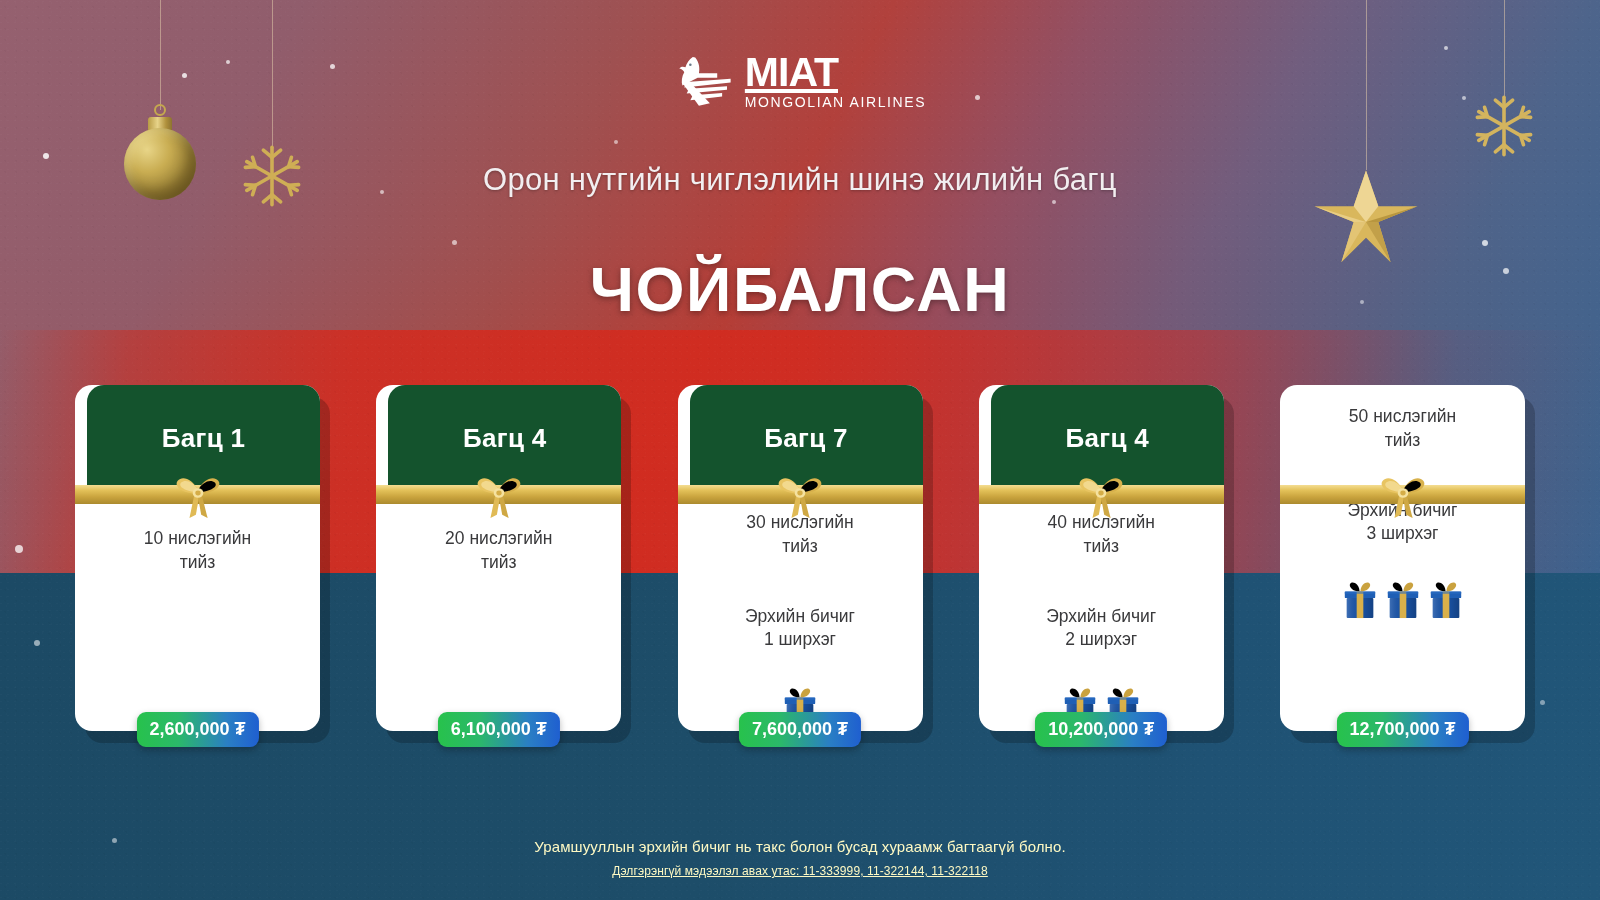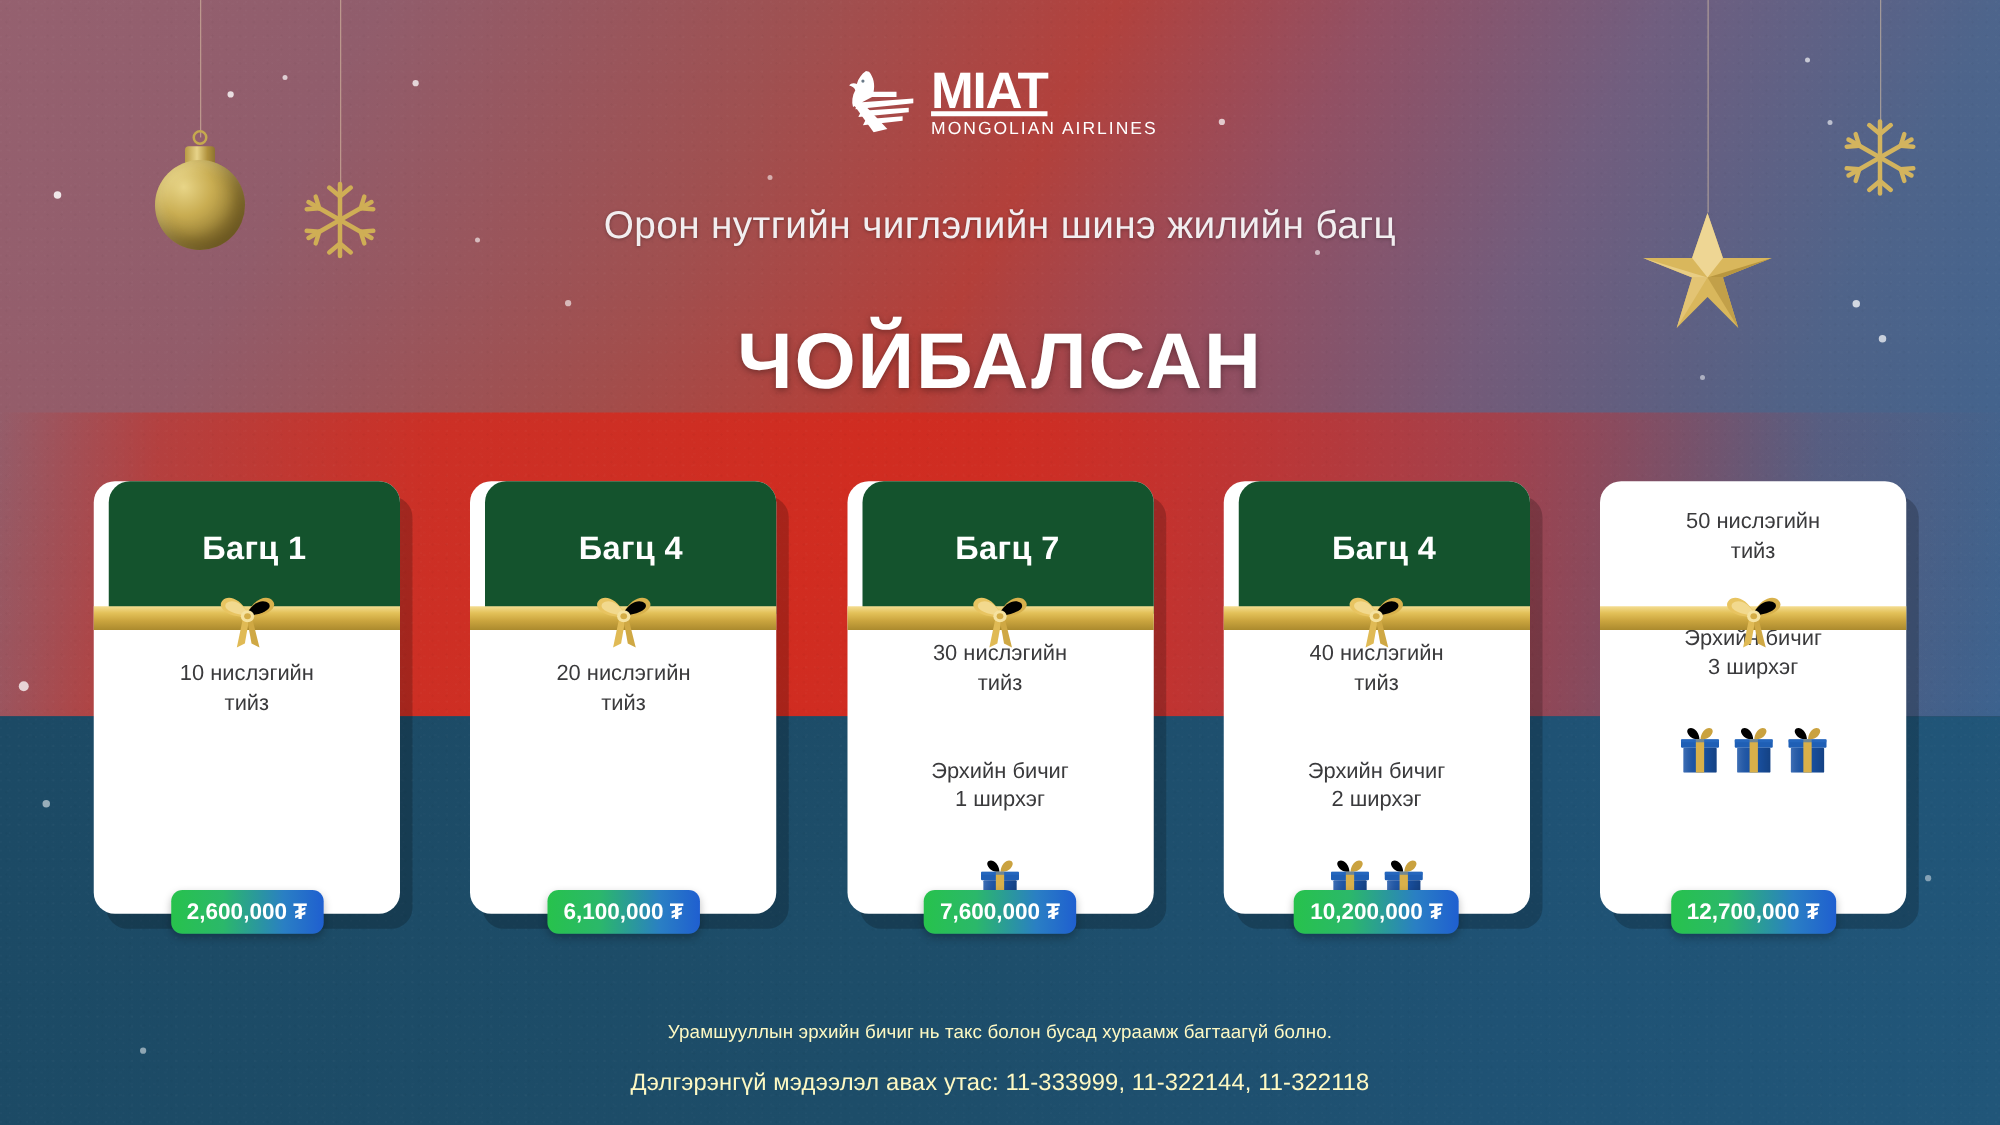--- a/index.html
+++ b/index.html
@@ -136,21 +136,21 @@
     background:linear-gradient(90deg,#27c24c 0%, #2bb86a 34%, #2a7fc4 74%, #1f5fd0 100%);
     box-shadow:0 3px 7px rgba(0,0,0,.28);
   }
 
   
   #footer {
     position:absolute; left:0; right:0; bottom:22px; text-align:center;
     color:#fef9c3;
   }
   .foot-line1 { font-size:15px; letter-spacing:.1px; }
-  .foot-line2 { font-size:19px; margin-top:22px; letter-spacing:.1px; }
+  .foot-line2 { font-size:12px; margin-top:9px; letter-spacing:.1px;text-decoration:underline; }
 </style>
 </head>
 <body>
 
 <div id="bg">
   <div class="bg-top"></div>
   <div class="bg-redband"></div>
   <div class="bg-bottom"></div>
   <div class="grain"></div>
 

